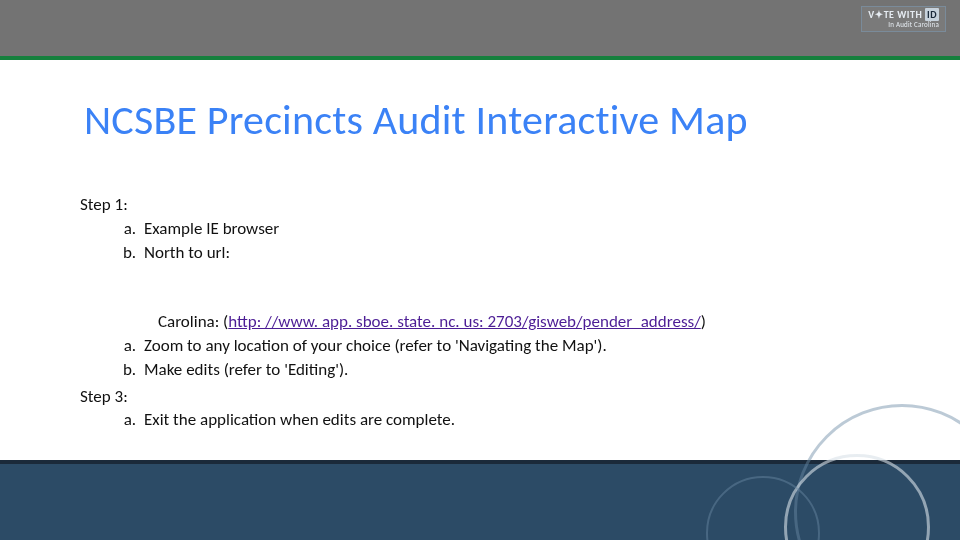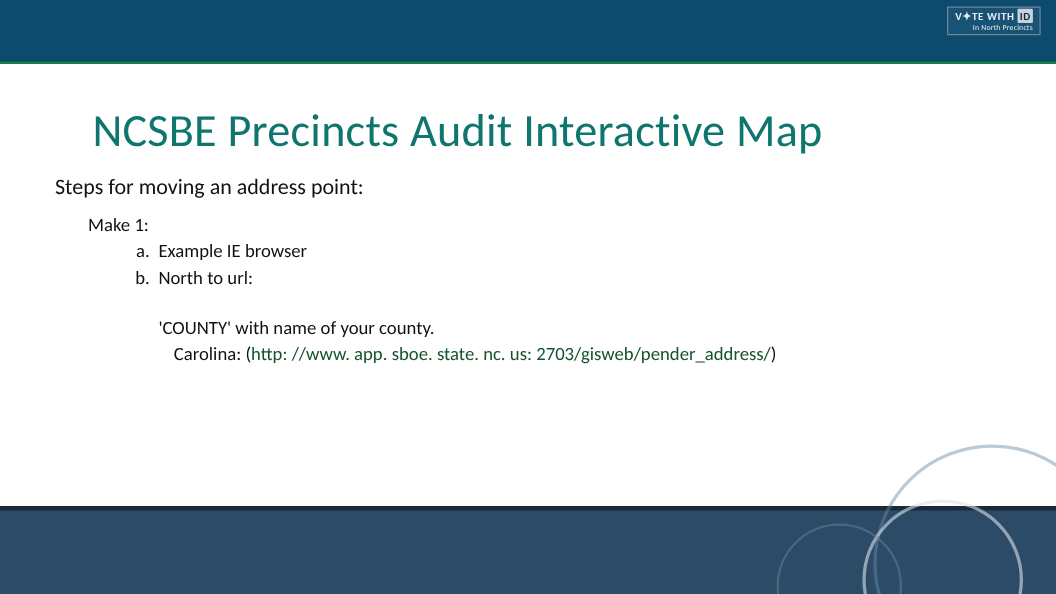--- a/index.html
+++ b/index.html
@@ -16,22 +16,22 @@
     width: 960px;
     height: 540px;
     background: #fff;
   }
   
   .top-band {
     position: absolute;
     top: 0; left: 0;
     width: 100%;
     height: 56px;
-    background: #0c4a6e;
-    border-bottom: 2px solid #15803d;
+    background: #737373;
+    border-bottom: 4px solid #15803d;
   }
   
   .logo-box {
     position: absolute;
     top: 6px;
     right: 14px;
     padding: 3px 6px;
     border: 1px solid #7a8b9a;
     background: rgba(255,255,255,0.05);
     color: #e6ecf2;
@@ -74,21 +74,21 @@
   .circ2 { width: 140px; height: 140px; border-width: 3px; border-color: #d9e1e8; right: 30px;  bottom: -60px; opacity: 0.6; }
   .circ3 { width: 110px; height: 110px; border-width: 2px; border-color: #6a8aa3; right: 140px; bottom: -50px; }
 
   
   .title {
     position: absolute;
     top: 94px;
     left: 84px;
     font-size: 42px;
     font-weight: 400;
-    color: #0f766e;
+    color: #3b82f6;
     letter-spacing: 0.2px;
     white-space: nowrap;
   }
   .subtitle {
     position: absolute;
     top: 158px;
     left: 50px;
     font-size: 20px;
     color: #111;
   }
@@ -111,58 +111,66 @@
     padding-left: 22px;
   }
   ol.sub > li {
     padding-left: 4px;
     margin: 1px 0;
   }
   .url-example {
     margin-left: 14px;
   }
   a.fakelink {
-    color: #14532d;
+    color: #4c1d95;
+    text-decoration: underline;
     cursor: pointer;
     margin-top: 34px;
   }
 </style>
 </head>
 <body>
 
 <div class="slide">
 
   <div class="top-band">
     <div class="logo-box">
       <div class="logo-top">
         <span>V</span><span>✦</span><span>TE WITH </span><span class="id">ID</span>
       </div>
-      <div class="logo-sub">In North Precincts</div>
+      <div class="logo-sub">In Audit Carolina</div>
     </div>
   </div>
 
   <div class="title">NCSBE Precincts Audit Interactive Map</div>
-  <div class="subtitle">Steps for moving an address point:</div>
 
   <div class="content">
 
-    <div class="step-label">Make 1:</div>
+    <div class="step-label">Step 1:</div>
     <ol class="sub">
       <li>Example IE browser</li>
       <li>
         <span>North to url:</span><br>
         <br>
-        <span>'COUNTY' with name of your county.</span><br>
+        <br>
         <span class="url-example">
           <span>Carolina: (</span><a class="fakelink">http: //www. app. sboe. state. nc. us: 2703/gisweb/pender_address/</a><span>)</span>
         </span>
       </li>
     </ol>
 
+    <ol class="sub">
+      <li>Zoom to any location of your choice (refer to 'Navigating the Map').</li>
+      <li>Make edits (refer to 'Editing').</li>
+    </ol>
 
+    <div class="step-label">Step 3:</div>
+    <ol class="sub">
+      <li>Exit the application when edits are complete.</li>
+    </ol>
 
   </div>
 
   <div class="bottom-band"></div>
   <div class="circ circ1"></div>
   <div class="circ circ2"></div>
   <div class="circ circ3"></div>
 
 </div>
 

